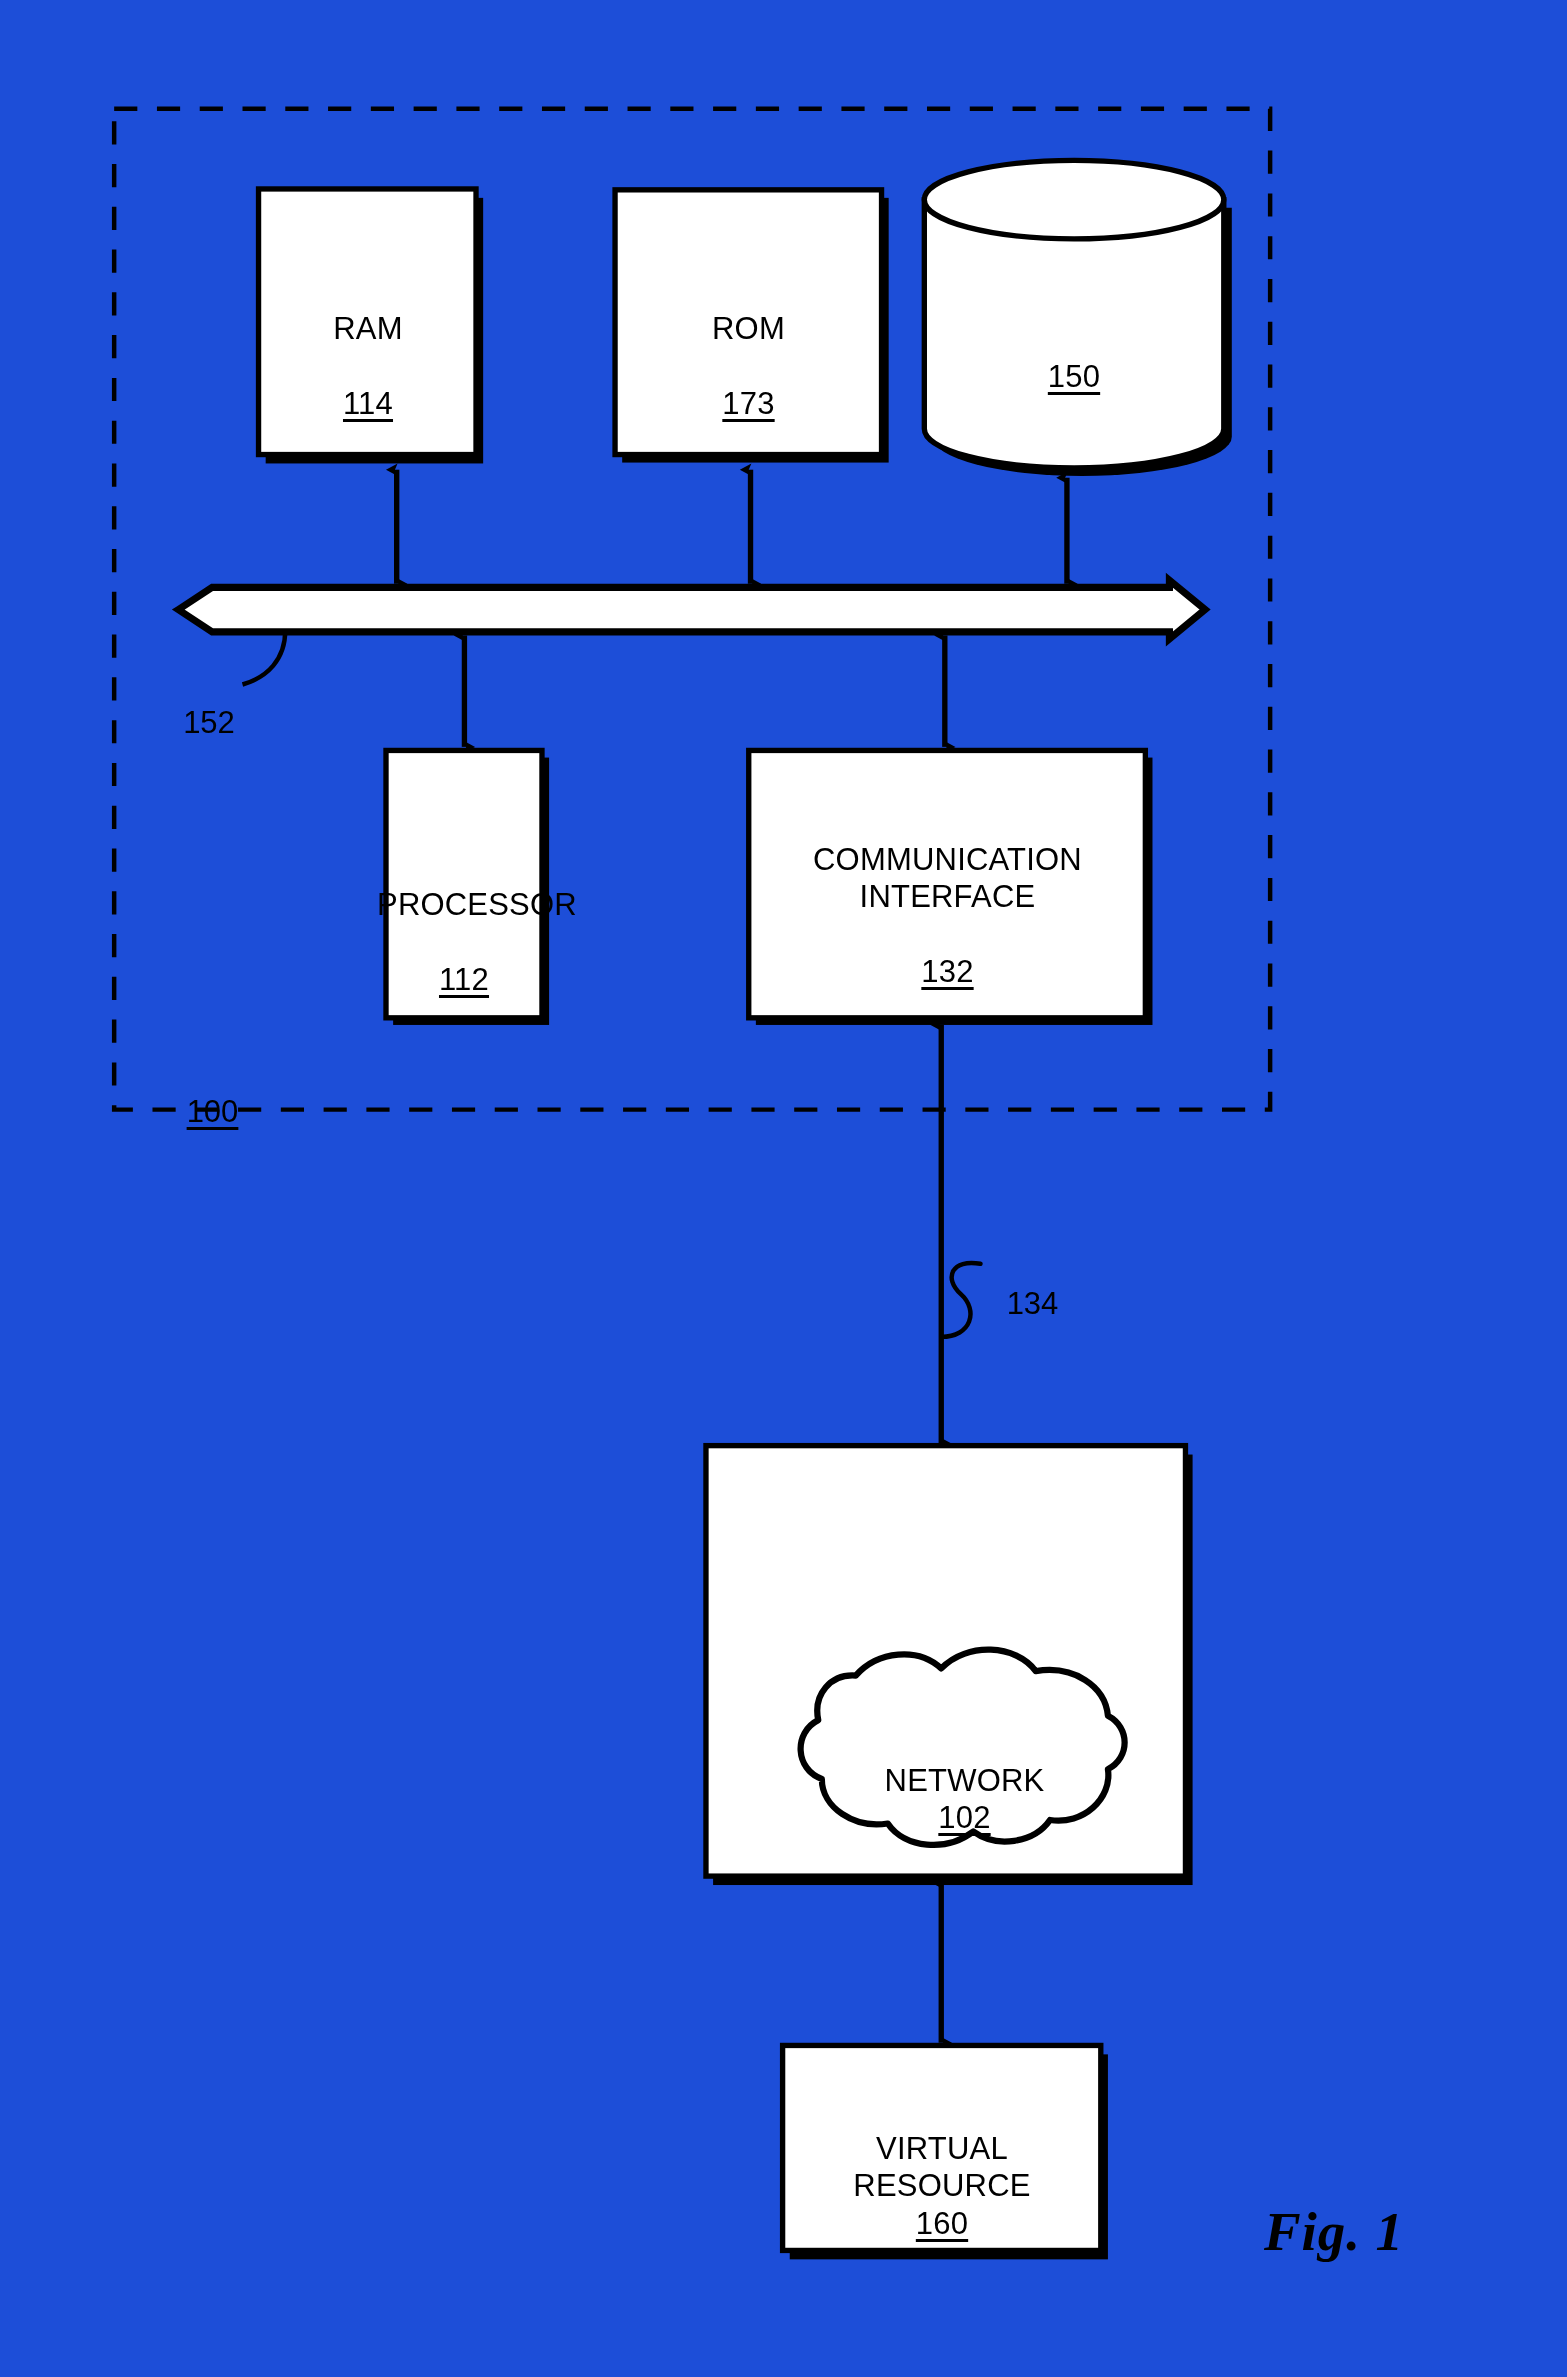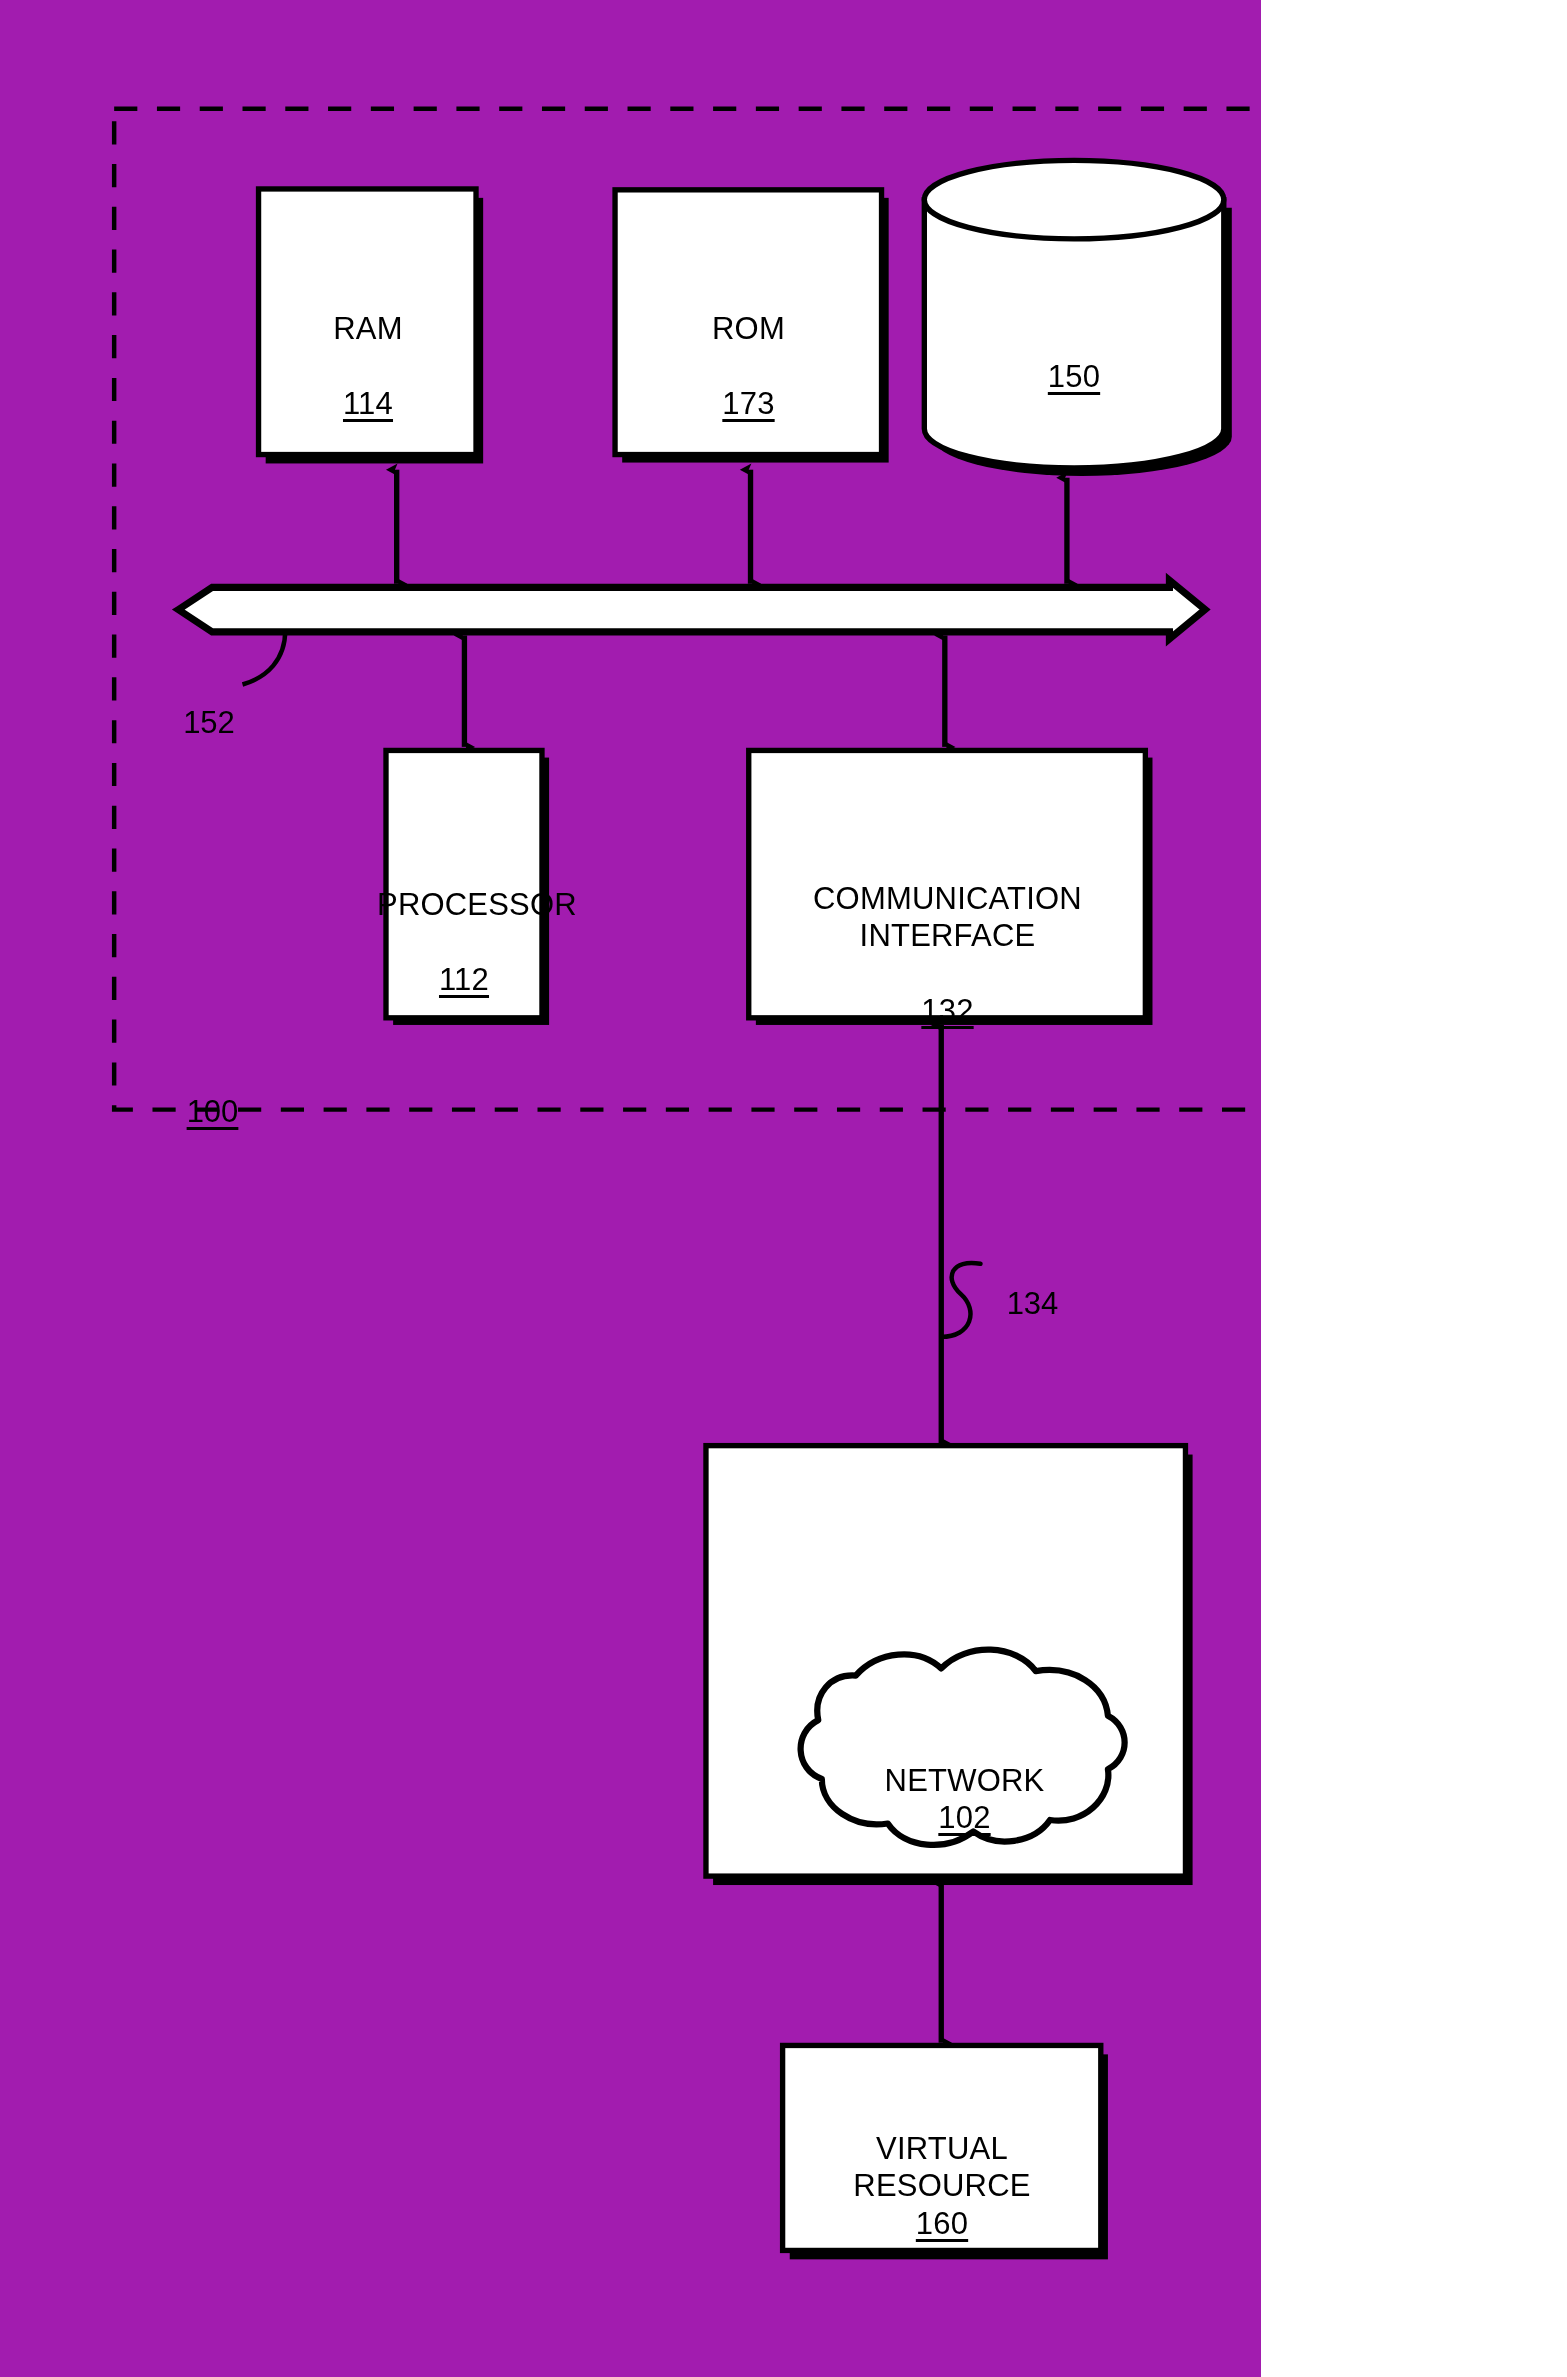--- a/index.html
+++ b/index.html
@@ -3,23 +3,23 @@
 <meta charset="utf-8">
 <title>Patent Figure 1</title>
 <style>
   html, body {
     margin: 0;
     padding: 0;
     background: #ffffff;
   }
   #fig-root {
     position: relative;
-    width: 1261px;
+    width: 1567px;
     height: 2377px;
-    background: #a21caf;
+    background: #1d4ed8;
     font-family: "Liberation Sans", sans-serif;
     overflow: hidden;
   }
   #fig-svg {
     position: absolute;
     left: 0;
     top: 0;
     width: 1567px;
     height: 2377px;
   }
@@ -147,21 +147,21 @@
 
   <div class="lbl lbl-ref" style="left:169px; top:667px; width:80px;">
     <span>152</span>
   </div>
 
   <div class="lbl lbl-box" style="left:377px; top:849px; width:174px;">
     <span>PROCESSOR</span><br>
     <span class="num-ul">112</span>
   </div>
 
-  <div class="lbl lbl-box" style="left:749px; top:843px; width:397px;">
+  <div class="lbl lbl-box" style="left:749px; top:804px; width:397px;">
     <span>COMMUNICATION
 INTERFACE</span><br>
     <span class="num-ul">132</span>
   </div>
 
   <div class="lbl lbl-ref num-ul" style="left:168px; top:1056px; width:89px;">
     <span>100</span>
   </div>
 
   <div class="lbl lbl-ref" style="left:988px; top:1248px; width:89px;">

